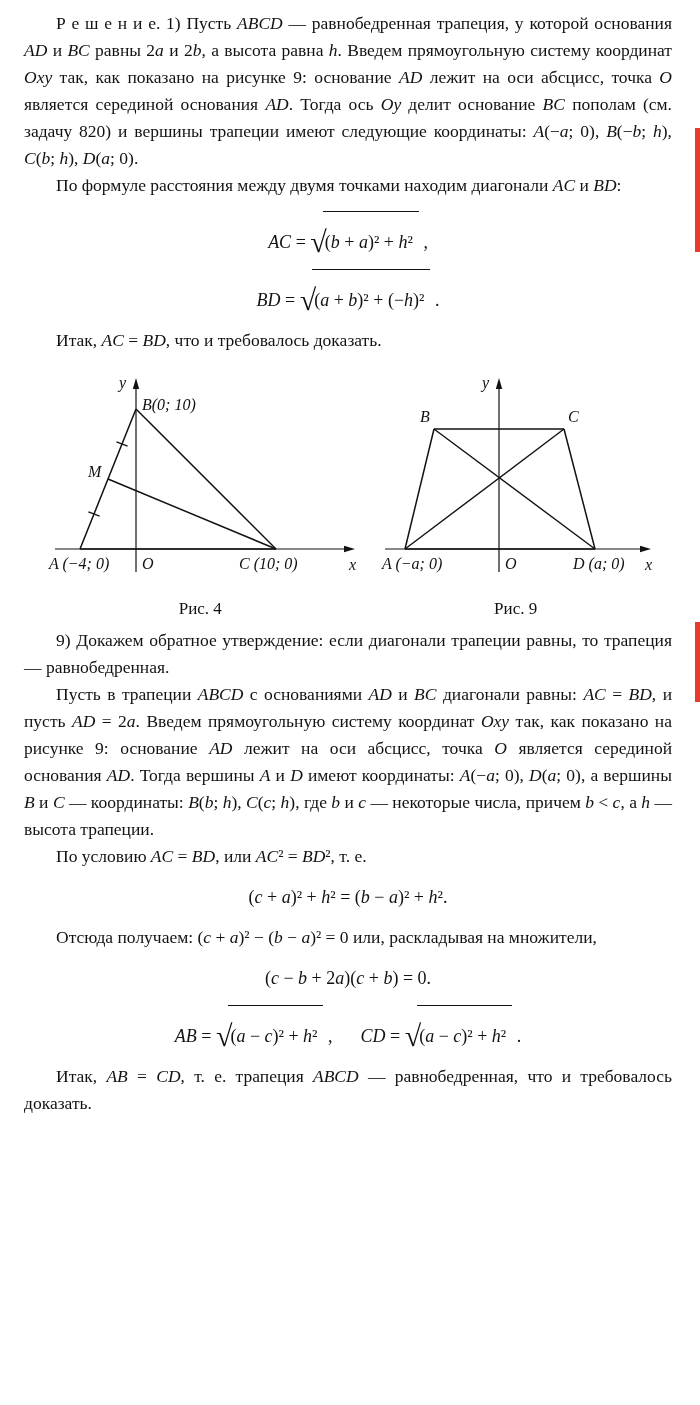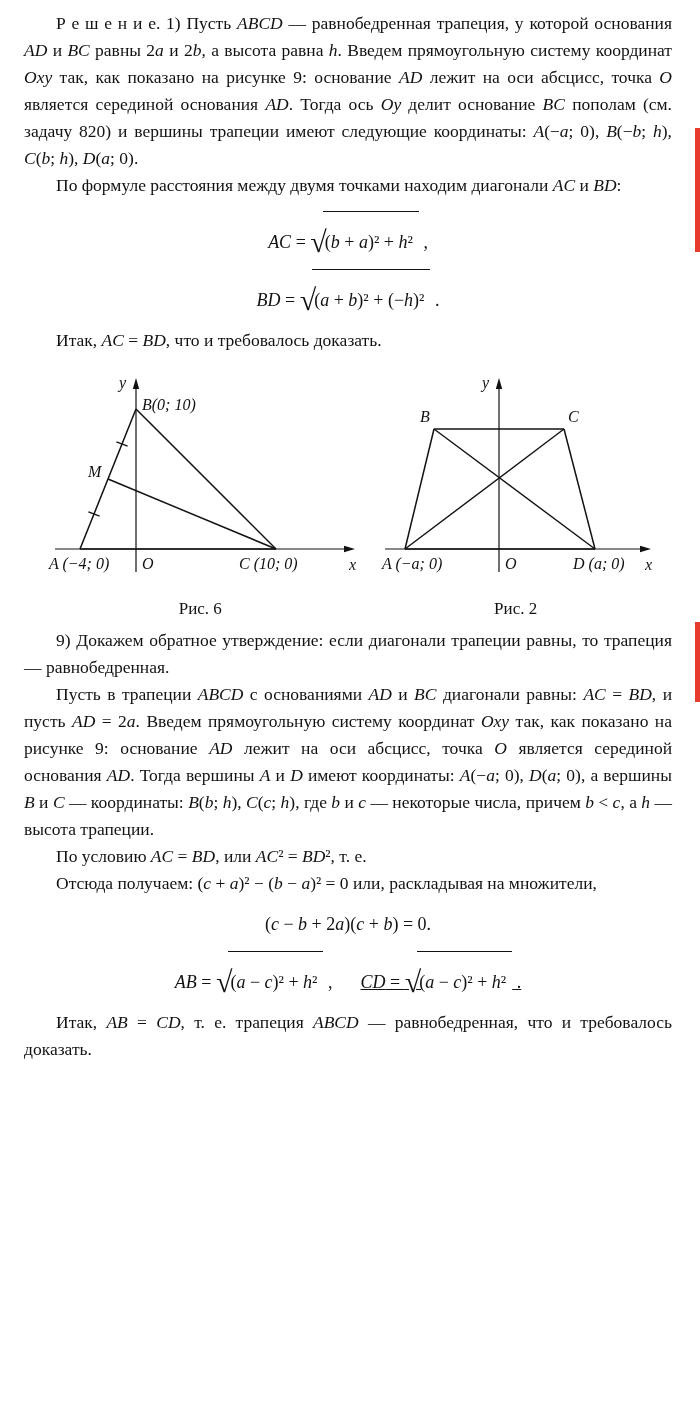--- a/index.html
+++ b/index.html
@@ -11,21 +11,21 @@
     padding:10px 28px 0 24px;
   }
   .para { line-height:27px; text-align:justify; text-indent:32px; }
   .para.first { text-indent:14px; }
   .para b { font-weight:bold; }
   i { font-style:italic; }
   .formula {
     text-align:center; font-size:18px; line-height:30px;
     margin:12px 0 12px; white-space:nowrap;
   }
-  .formula .pair + .pair { margin-left:28px;text-decoration:underline; }
+  .formula .pair + .pair { margin-left:28px; }
   .sqrt { white-space:nowrap; }
   .sqrt .rad { font-size:30px; font-style:normal; line-height:1; vertical-align:-4px; }
   .sqrt .radicand {
     display:inline-block; border-top:1.4px solid #121212;
     padding:15px 6px 0 2px; margin-left:-4px;
   }
   .figures {
     display:flex; justify-content:space-evenly; align-items:flex-start;
     margin:20px 0 8px;
   }
@@ -76,21 +76,21 @@
           <line x1="75.4" y1="67.8" x2="86.6" y2="72.2"></line>
         </g>
         <text x="78" y="14">y</text>
         <text x="308" y="196">x</text>
         <text x="101" y="36">B(0; 10)</text>
         <text x="47" y="103">M</text>
         <text x="8" y="195">A (−4; 0)</text>
         <text x="101" y="195">O</text>
         <text x="198" y="195">C (10; 0)</text>
       </svg>
-      <figcaption>Рис. 6</figcaption>
+      <figcaption>Рис. 4</figcaption>
     </figure>
 
     <figure>
       <svg width="278" height="212" viewBox="0 0 278 212">
         <g stroke="#121212" stroke-width="1.2" fill="none">
           <line x1="8" y1="175" x2="266" y2="175"></line>
           <line x1="122" y1="198" x2="122" y2="10"></line>
         </g>
         <polygon points="274,175 263,171.8 263,178.2" fill="#121212"></polygon>
         <polygon points="122,4 118.8,15 125.2,15" fill="#121212"></polygon>
@@ -105,31 +105,32 @@
           <line x1="57" y1="55" x2="218" y2="175"></line>
         </g>
         <text x="105" y="14">y</text>
         <text x="268" y="196">x</text>
         <text x="43" y="48">B</text>
         <text x="191" y="48">C</text>
         <text x="5" y="195">A (−a; 0)</text>
         <text x="128" y="195">O</text>
         <text x="196" y="195">D (a; 0)</text>
       </svg>
-      <figcaption>Рис. 2</figcaption>
+      <figcaption>Рис. 9</figcaption>
     </figure>
 
   </div>
 
   <p class="para">9) Докажем обратное утверждение: если диагонали трапеции равны, то трапеция — равнобедренная.</p>
 
   <p class="para">Пусть в трапеции <i>ABCD</i> с основаниями <i>AD</i> и <i>BC</i> диагонали равны: <i>AC</i> = <i>BD</i>, и пусть <i>AD</i> = 2<i>a</i>. Введем прямоугольную систему координат <i>Oxy</i> так, как показано на рисунке 9: основание <i>AD</i> лежит на оси абсцисс, точка <i>O</i> является серединой основания <i>AD</i>. Тогда вершины <i>A</i> и <i>D</i> имеют координаты: <i>A</i>(−<i>a</i>; 0), <i>D</i>(<i>a</i>; 0), а вершины <i>B</i> и <i>C</i>  —  координаты: <i>B</i>(<i>b</i>; <i>h</i>),  <i>C</i>(<i>c</i>; <i>h</i>), где <i>b</i> и <i>c</i>  —  некоторые числа, причем <i>b</i> &lt; <i>c</i>, а <i>h</i>  —  высота трапеции.</p>
 
   <p class="para">По условию <i>AC</i> = <i>BD</i>, или <i>AC</i>² = <i>BD</i>², т. е.</p>
 
+  <div class="formula">(<i>c</i> + <i>a</i>)² + <i>h</i>² = (<i>b</i> − <i>a</i>)² + <i>h</i>².</div>
 
   <p class="para">Отсюда получаем: (<i>c</i> + <i>a</i>)² − (<i>b</i> − <i>a</i>)² = 0 или, раскладывая на множители,</p>
 
   <div class="formula">(<i>c</i> − <i>b</i> + 2<i>a</i>)(<i>c</i> + <i>b</i>) = 0.</div>
 
 
 
   <div class="formula"><span class="pair"><span><i>AB</i> = </span><span class="sqrt"><span class="rad">√</span><span class="radicand">(<i>a</i> − <i>c</i>)² + <i>h</i>²</span></span><span> ,</span></span><span class="pair"><span><i>CD</i> = </span><span class="sqrt"><span class="rad">√</span><span class="radicand">(<i>a</i> − <i>c</i>)² + <i>h</i>²</span></span><span> .</span></span></div>
 
   <p class="para">Итак, <i>AB</i> = <i>CD</i>, т. е. трапеция <i>ABCD</i>  —  равнобедренная, что и требовалось доказать.</p>

